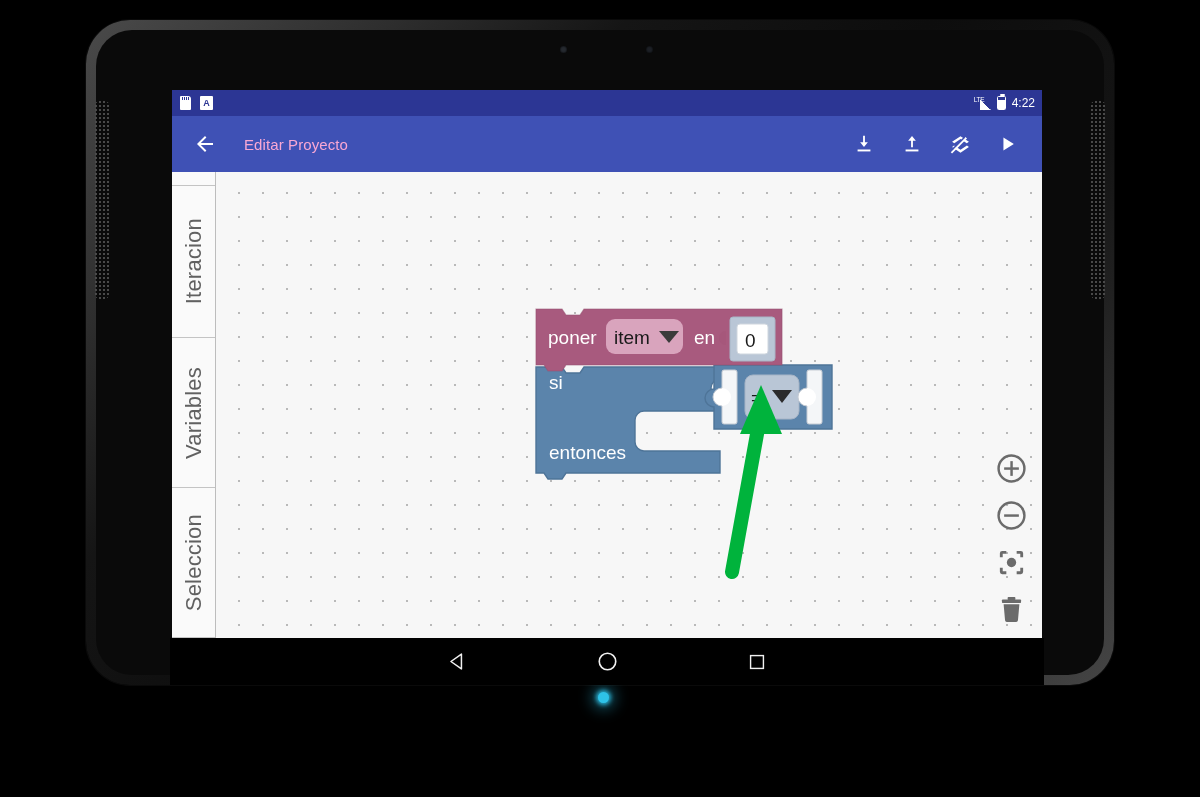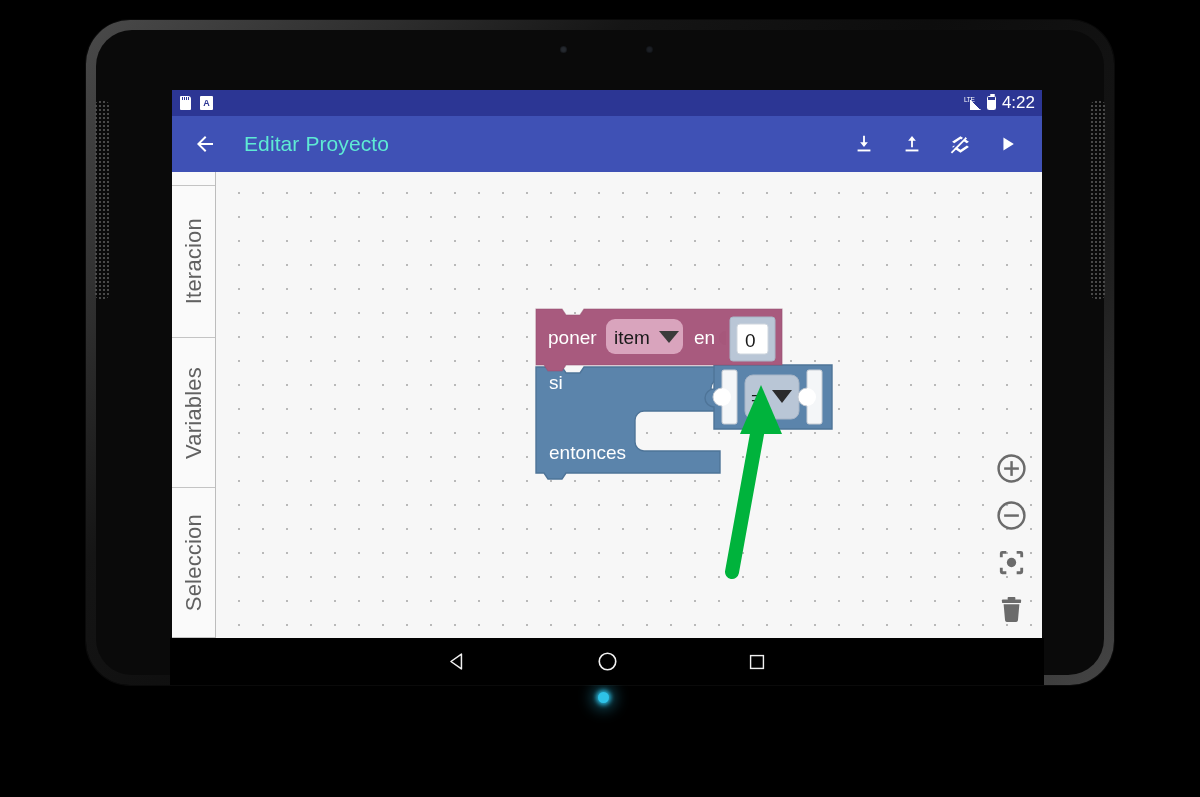--- a/index.html
+++ b/index.html
@@ -107,36 +107,36 @@
     background: linear-gradient(to top right, #fff 50%, transparent 50.5%);
   }
   .battery-icon {
     width: 9px; height: 14px; border: 1.4px solid #fff; border-radius: 1.5px;
     position: relative; background: linear-gradient(to top,#fff 72%, transparent 72%);
   }
   .battery-icon::before {
     content:""; position:absolute; top:-3.4px; left:2px;
     width:5px; height:2px; background:#fff; border-radius:1px;
   }
-  #status-time { font-size: 17px; }
+  #status-time { font-size: 12px; }
 
   
   #app-bar {
     position: relative;
     height: 56px;
     background: #3f51b5;
     display: flex; align-items: center;
   }
   #back-button {
     width: 48px; height: 48px; margin-left: 9px;
     display: flex; align-items: center; justify-content: center;
     cursor: pointer;
   }
   #page-title {
-    color: #5eead4; font-size: 21px; margin-left: 15px; letter-spacing:.1px;
+    color: #f9a8d4; font-size: 15px; margin-left: 15px; letter-spacing:.1px;
   }
   #app-bar-actions {
     margin-left: auto; display: flex; align-items: center;
     gap: 4px; margin-right: 12px;
   }
   .bar-action {
     width: 44px; height: 46px;
     display:flex; align-items:center; justify-content:center;
     cursor: pointer;
   }

